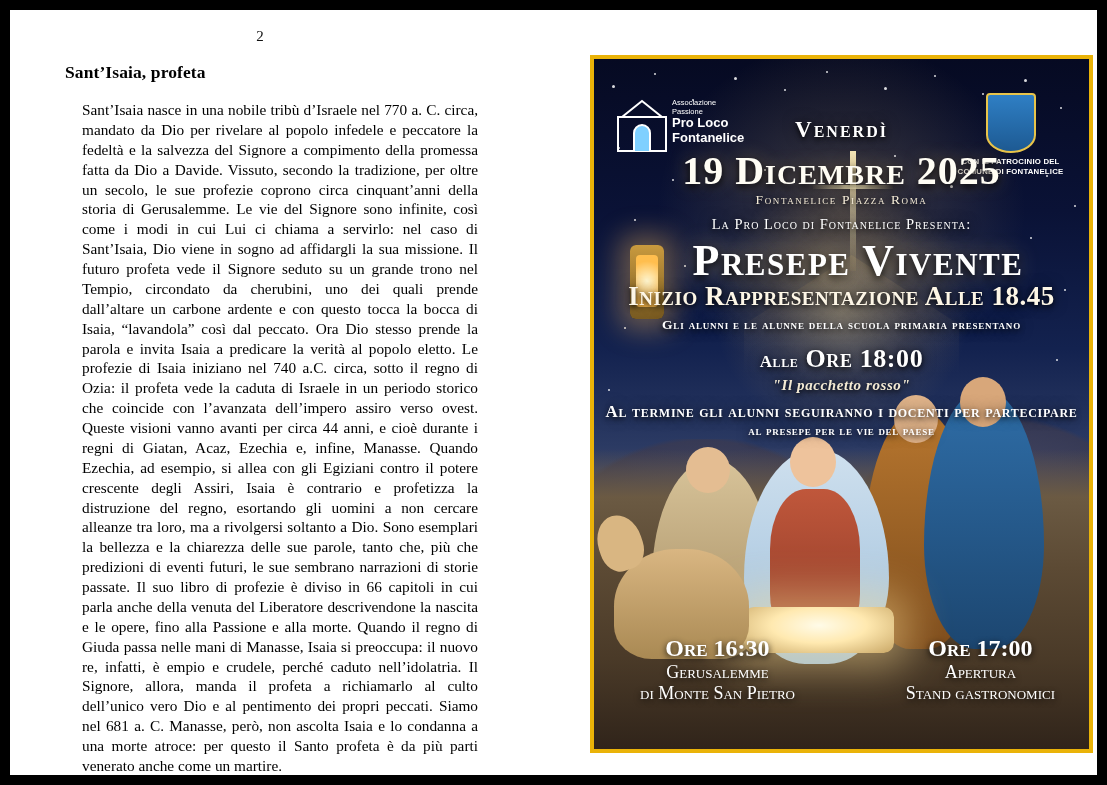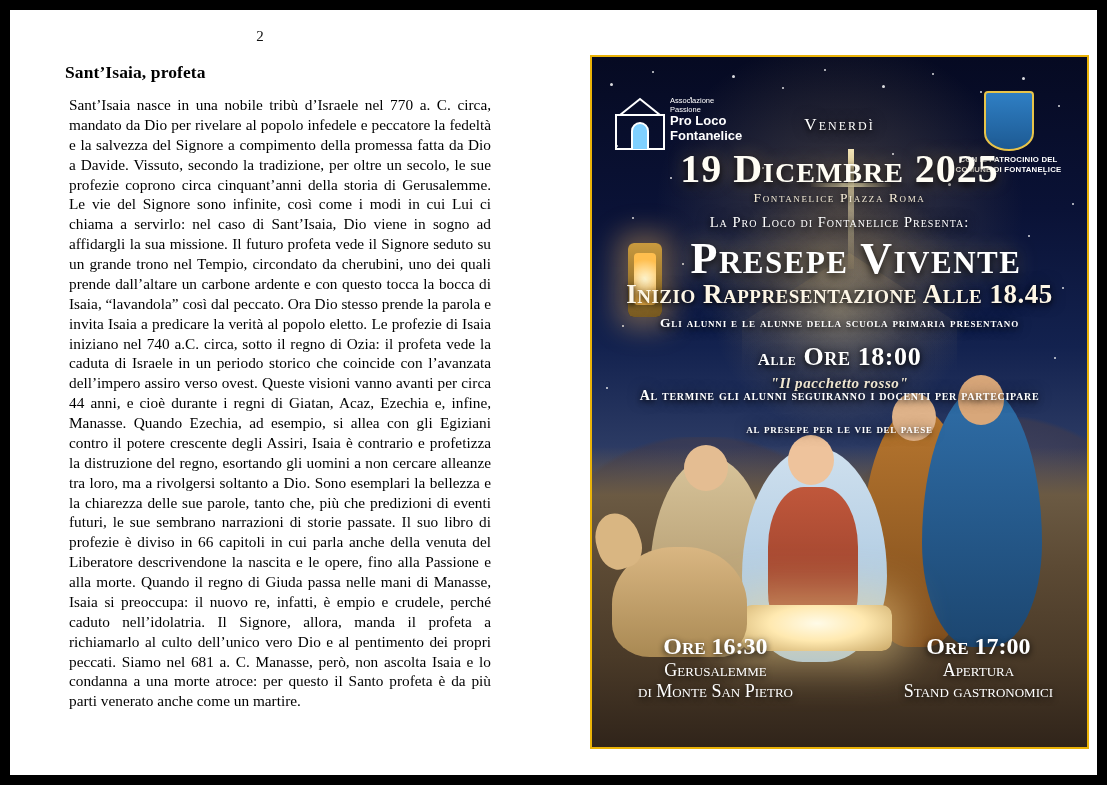--- a/index.html
+++ b/index.html
@@ -40,38 +40,38 @@
   }
   .article h1 {
     font-size: 17.5px;
     font-weight: bold;
     margin: 0 0 12px 0;
     font-family: "Liberation Serif", serif;
     letter-spacing: 0.1px;
     color: #000;
   }
   .article p {
-    margin: 4px;
+    margin: 17px;
     font-size: 15.3px;
     line-height: 1.3;
     text-align: justify;
     color: #000;
     font-family: "Liberation Serif", serif;
     hyphens: auto;
   }
   
   .poster {
     position: absolute;
     left: 580px;
     top: 45px;
     width: 495px;
     height: 690px;
     overflow: hidden;
     background: #404040;
-    border: 2px solid #eab308;
+    border: 4px solid #eab308;
     font-family: "Liberation Serif", serif;
   }
   
   .sky {
     position: absolute;
     inset: 0;
     background:
       radial-gradient(ellipse 60% 40% at 50% 22%, rgba(255,214,120,0.22), rgba(0,0,0,0) 62%),
       linear-gradient(180deg, #060a22 0%, #0a1236 22%, #13224f 42%, #2b3a63 56%, #4a4f6b 66%, #6b6374 74%, #3d3b52 84%, #1a1a2e 100%);
   }
@@ -186,21 +186,21 @@
   
   .ptxt {
     position: absolute;
     left: 0; right: 0;
     text-align: center;
     color: #ffffff;
     font-family: "Liberation Serif", serif;
     text-shadow: 0 2px 5px rgba(0,0,0,0.85), 0 0 14px rgba(0,0,0,0.6);
     letter-spacing: 0.6px;
   }
-  .t-venerdi { top: 58px; font-size: 17px; font-weight: normal; font-variant: small-caps; letter-spacing: 2px; }
+  .t-venerdi { top: 58px; font-size: 23px; font-weight: bold; font-variant: small-caps; letter-spacing: 2px; }
   .t-date {
     top: 88px;
     font-size: 40px;
     font-weight: bold;
     font-variant: small-caps;
     letter-spacing: 1px;
     color: #fffdf4;
     text-shadow: 0 3px 7px rgba(0,0,0,0.9), 0 0 18px rgba(255,200,90,0.35);
   }
   .t-place { top: 133px; font-size: 13.5px; font-variant: small-caps; letter-spacing: 1.6px; color: #f6edd8; }
@@ -220,21 +220,21 @@
     font-size: 27px;
     font-weight: bold;
     font-variant: small-caps;
     letter-spacing: 0.5px;
     color: #fdf6e6;
   }
   .t-alunni { top: 258px; font-size: 13.5px; font-weight: bold; font-variant: small-caps; letter-spacing: 0.8px; }
   .t-alle { top: 285px; font-size: 26px; font-weight: bold; font-variant: small-caps; }
   .t-alle .small { font-size: 17px; }
   .t-pacchetto { top: 318px; font-size: 15px; font-style: italic; font-weight: bold; color: #f3ead4; }
-  .t-termine { top: 331px; font-size: 14px; font-weight: bold; font-variant: small-caps; letter-spacing: 0.7px; }
+  .t-termine { top: 343px; font-size: 17px; font-weight: bold; font-variant: small-caps; letter-spacing: 0.7px; }
   .t-presepevie { top: 365px; font-size: 12.5px; font-weight: bold; font-variant: small-caps; letter-spacing: 0.7px; }
   .corner {
     position: absolute;
     text-align: center;
     color: #fff;
     font-family: "Liberation Serif", serif;
     text-shadow: 0 2px 6px rgba(0,0,0,0.9);
     font-variant: small-caps;
   }
   .corner .hour { font-size: 24px; font-weight: bold; display: block; }

